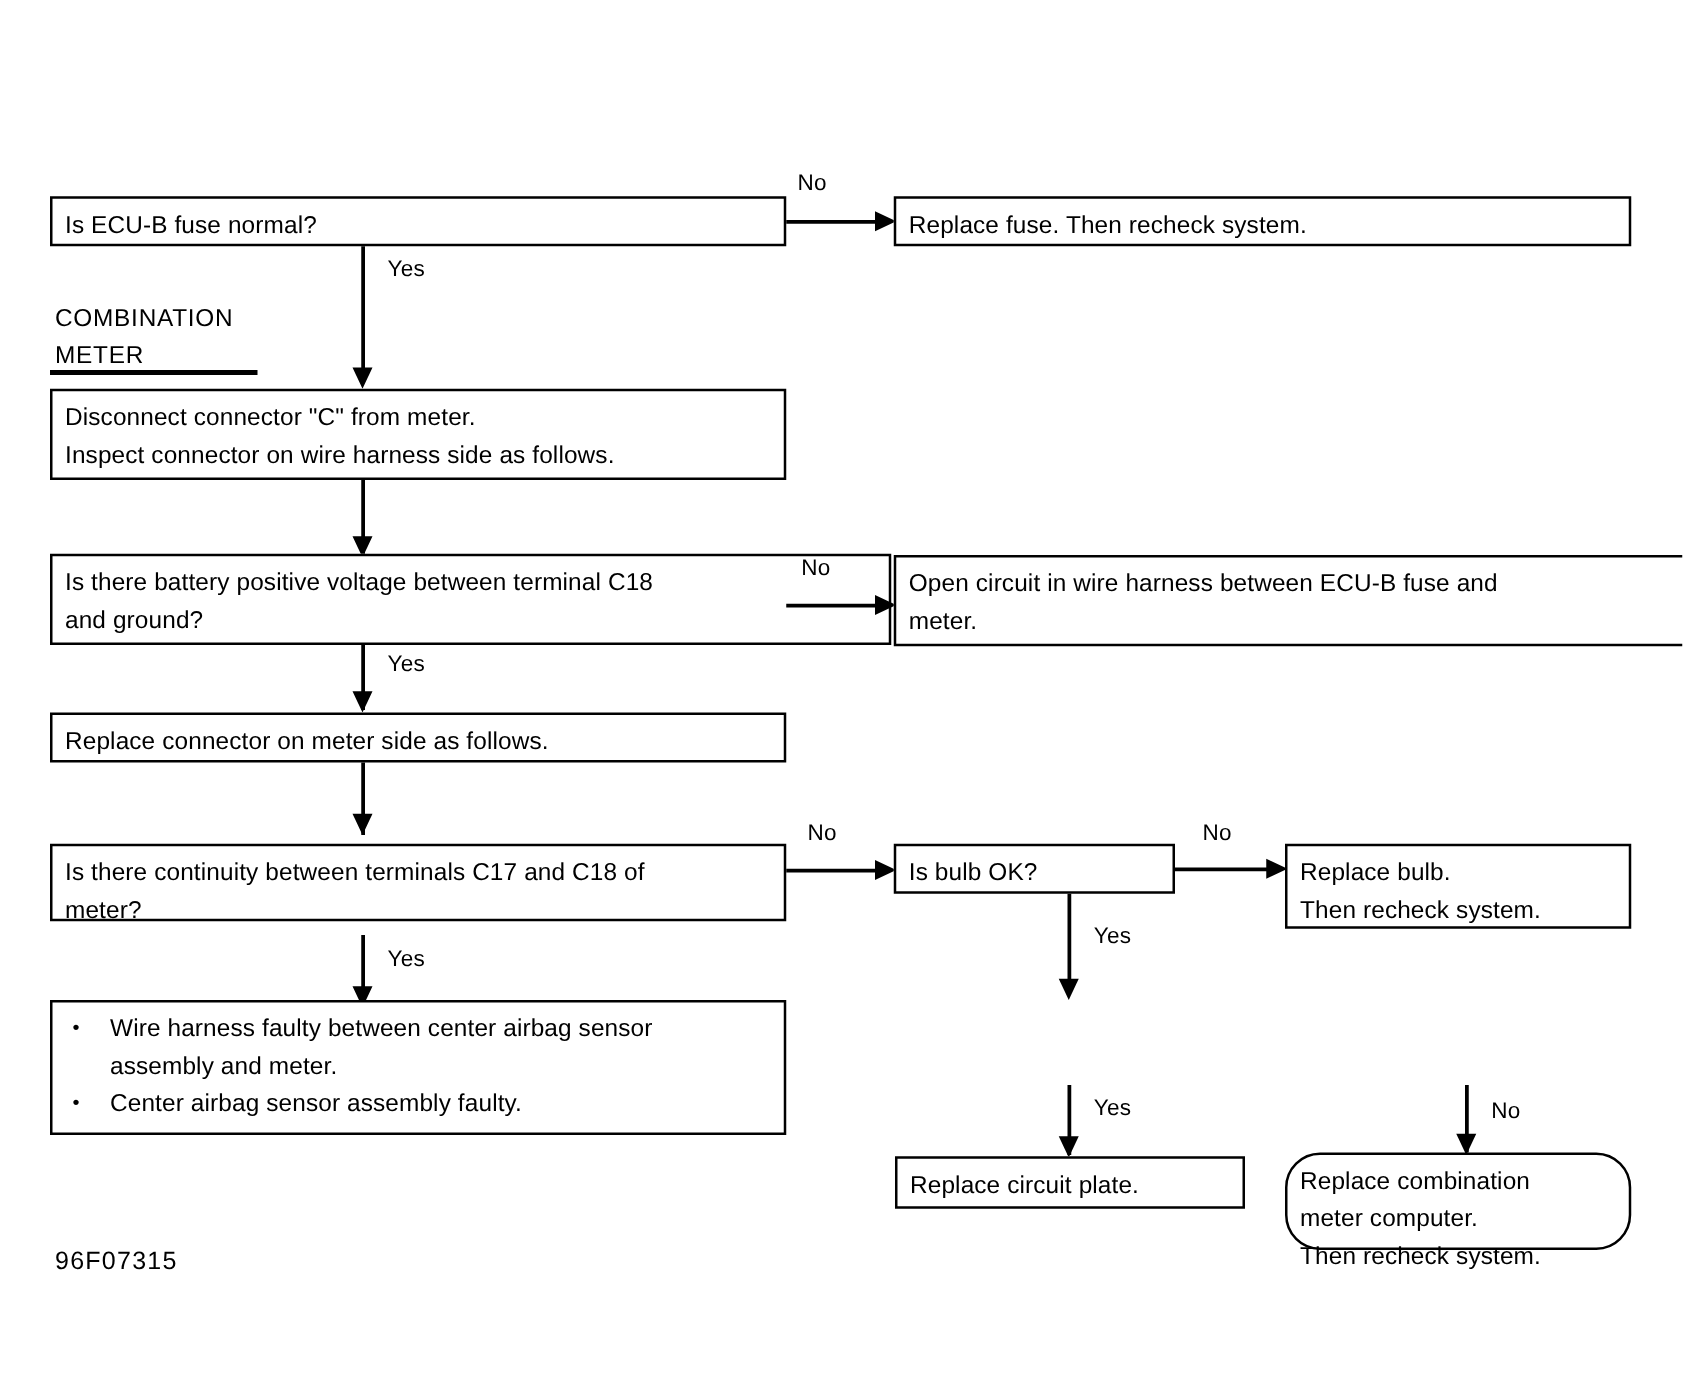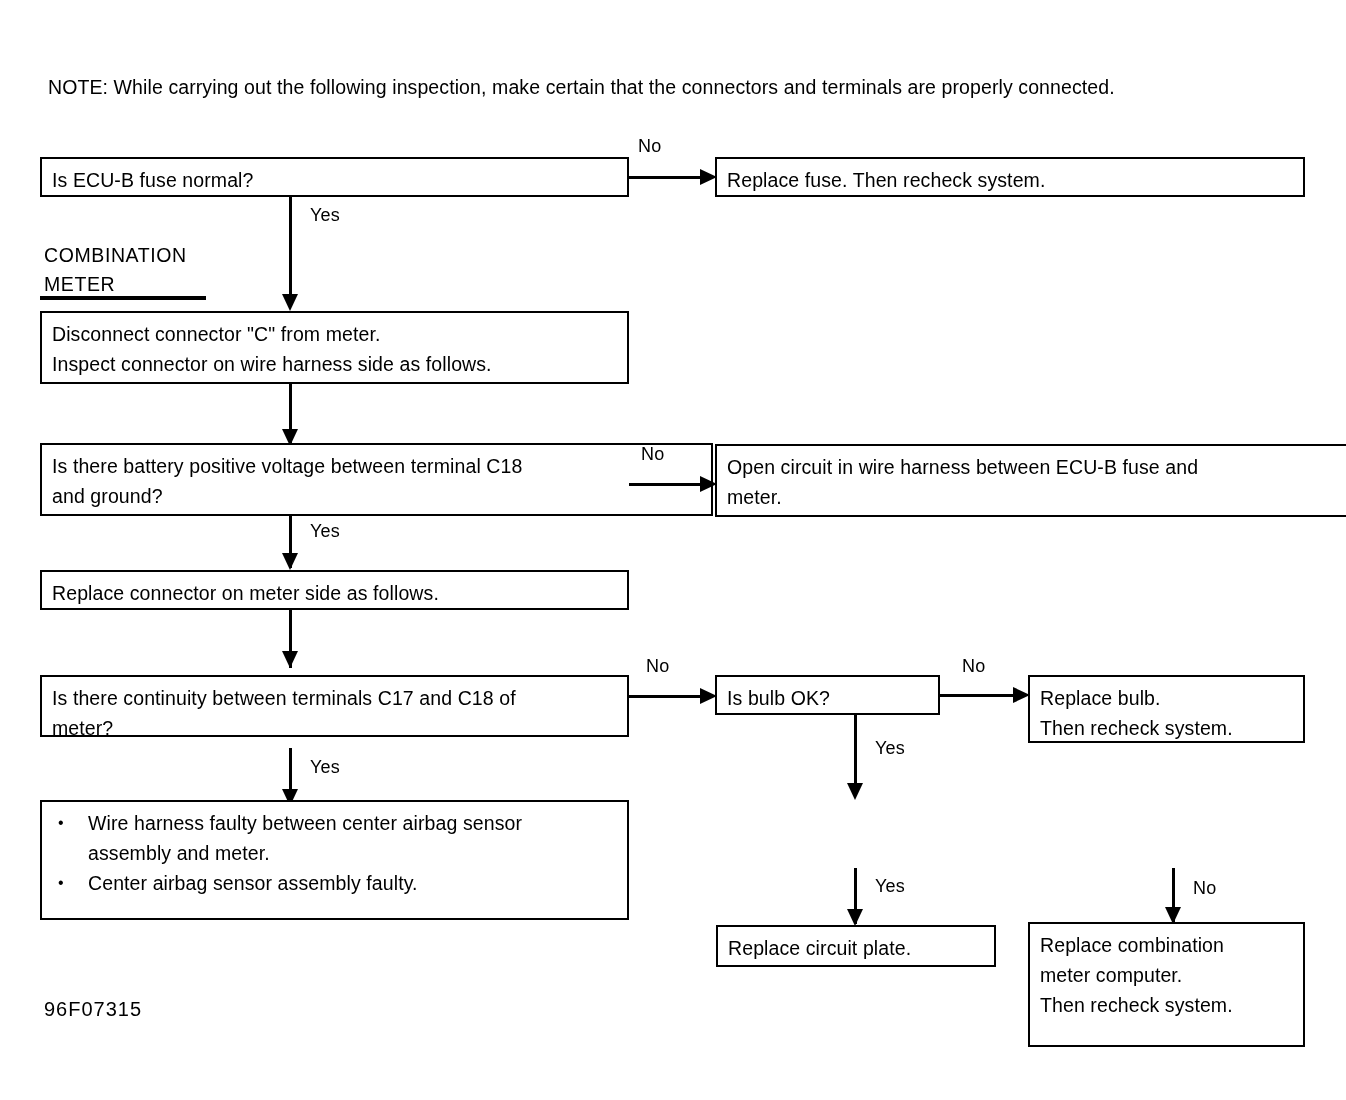--- a/index.html
+++ b/index.html
@@ -106,21 +106,20 @@
     top: 998px;
     font-size: 20px;
     letter-spacing: 1px;
   }
 </style>
 </head>
 <body>
 
 <div id="page">
 
-  <div class="note">NOTE:  While carrying out the following inspection, make certain that the connectors and terminals are properly connected.</div>
 
   <div class="box" style="left:40px; top:157px; width:589px; height:40px;">
     <span class="ln">Is ECU-B fuse normal?</span>
   </div>
 
   <div class="edge-label" style="left:638px; top:136px;">No</div>
   <div class="hline" style="left:629px; top:176px; width:75px;"></div>
   <div class="arrow-right" style="left:700px; top:169px;"></div>
 
   <div class="box" style="left:715px; top:157px; width:590px; height:40px;">
@@ -191,21 +190,21 @@
   </div>
 
   <div class="edge-label" style="left:875px; top:738px;">Yes</div>
   <div class="vline" style="left:854px; top:715px; height:72px;"></div>
   <div class="arrow-down" style="left:847px; top:783px;"></div>
 
   <div class="edge-label" style="left:310px; top:757px;">Yes</div>
   <div class="vline" style="left:289px; top:748px; height:56px;"></div>
   <div class="arrow-down" style="left:282px; top:789px;"></div>
 
-  <div class="box bullets" style="left:40px; top:800px; width:589px; height:120px;">
+  <div class="box bullets" style="left:40px; top:800px; width:589px; height:108px;">
     <span class="bullet-row">
       <span class="ln">Wire harness faulty between center airbag sensor</span>
       <span class="ln cont">assembly  and meter.</span>
     </span>
     <span class="bullet-row">
       <span class="ln">Center airbag sensor assembly faulty.</span>
     </span>
   </div>
 
 
@@ -214,21 +213,21 @@
   <div class="arrow-down" style="left:847px; top:909px;"></div>
 
   <div class="edge-label" style="left:1193px; top:878px;">No</div>
   <div class="vline" style="left:1172px; top:868px; height:54px;"></div>
   <div class="arrow-down" style="left:1165px; top:907px;"></div>
 
   <div class="box" style="left:716px; top:925px; width:280px; height:42px;">
     <span class="ln">Replace circuit plate.</span>
   </div>
 
-  <div class="box" style="left:1028px; top:922px; width:277px; height:125px;">
+  <div class="box" style="left:1028px; top:922px; width:277px; height:78px;border-radius:28px;">
     <span class="ln">Replace combination</span>
     <span class="ln">meter computer.</span>
     <span class="ln">Then recheck system.</span>
   </div>
 
   <div class="figcode">96F07315</div>
 
 </div>
 
 </body></html>

